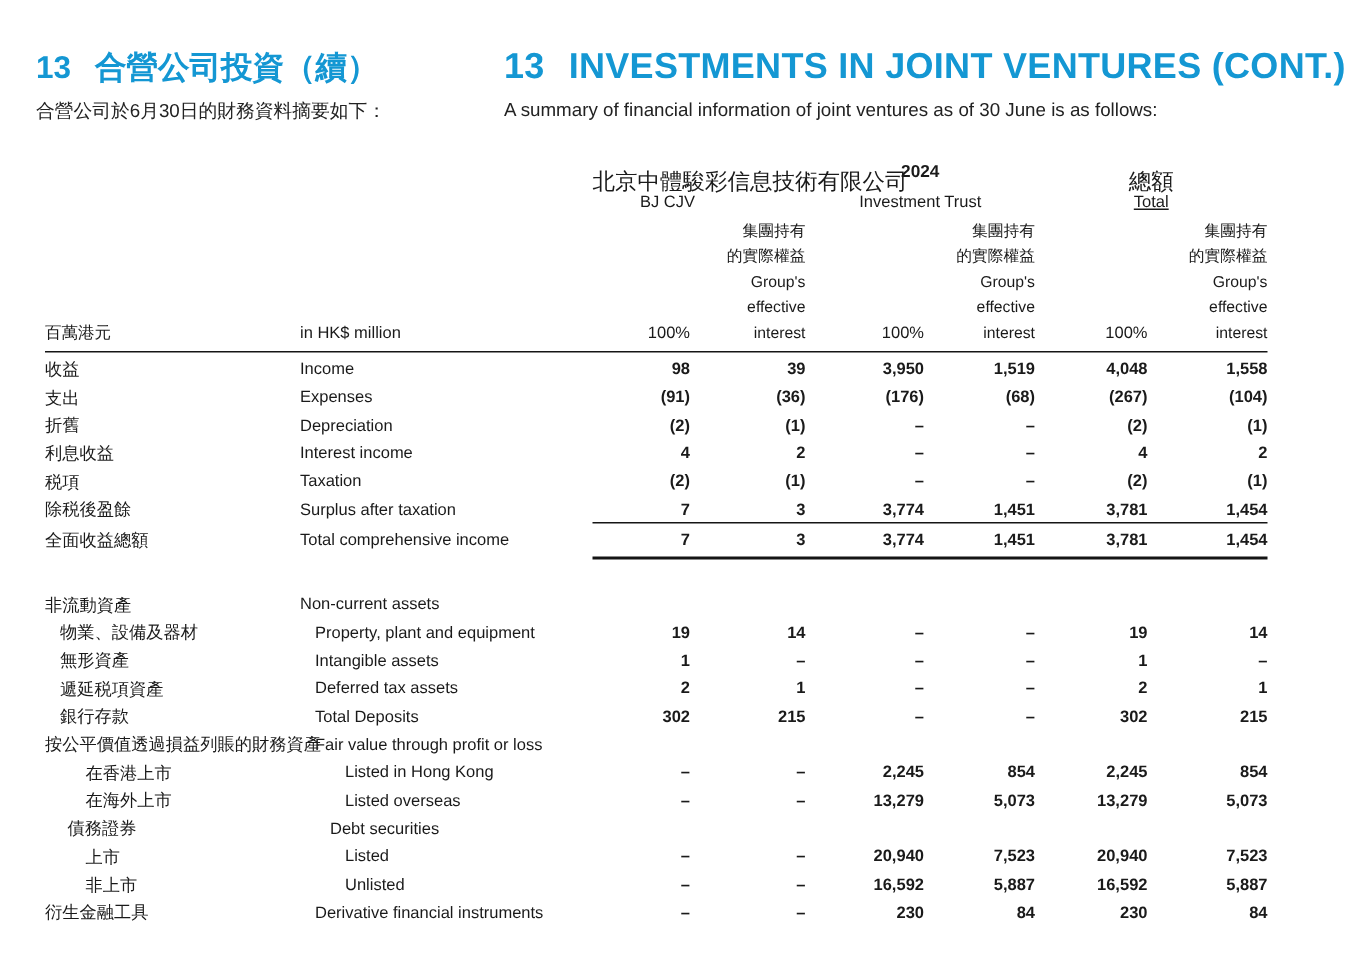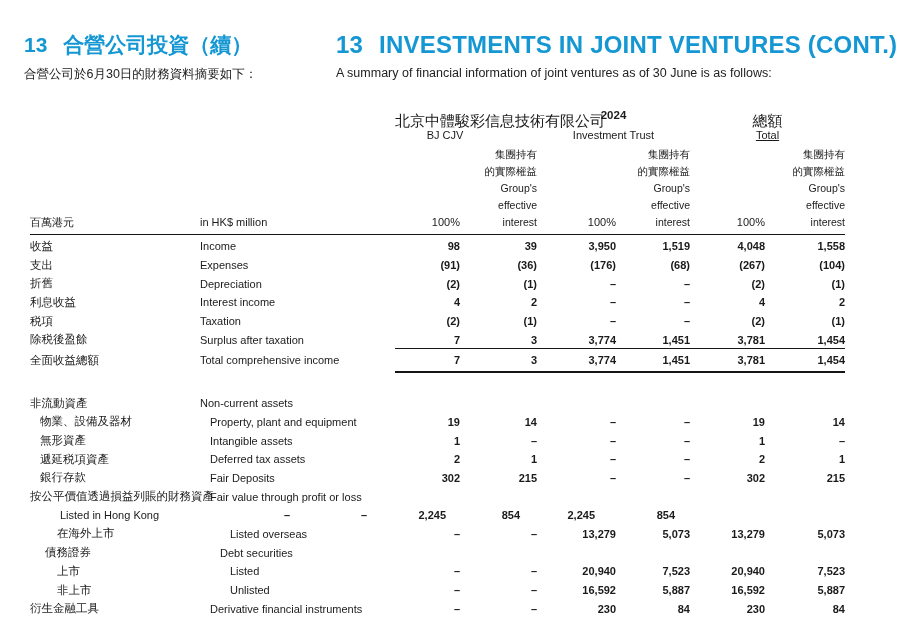--- a/index.html
+++ b/index.html
@@ -197,39 +197,40 @@
         <div class="le" style="padding-left: 10px;">Deferred tax assets</div>
         <div class="v" style="width: 65px;">2</div>
         <div class="v" style="width: 77px;">1</div>
         <div class="v" style="width: 79px;">–</div>
         <div class="v" style="width: 74px;">–</div>
         <div class="v" style="width: 75px;">2</div>
         <div class="v" style="width: 80px;">1</div>
       </div>
       <div class="row">
         <div class="lz" style="padding-left: 10px;">銀行存款</div>
-        <div class="le" style="padding-left: 10px;">Fair Deposits</div>
+        <div class="le" style="padding-left: 10px;">Total Deposits</div>
         <div class="v" style="width: 65px;">302</div>
         <div class="v" style="width: 77px;">215</div>
         <div class="v" style="width: 79px;">–</div>
         <div class="v" style="width: 74px;">–</div>
         <div class="v" style="width: 75px;">302</div>
         <div class="v" style="width: 80px;">215</div>
       </div>
       <div class="row">
         <div class="lz" style="padding-left: 0px;">按公平價值透過損益列賬的財務資產</div>
         <div class="le" style="padding-left: 10px;">Fair value through profit or loss</div>
         <div class="v" style="width: 65px;"></div>
         <div class="v" style="width: 77px;"></div>
         <div class="v" style="width: 79px;"></div>
         <div class="v" style="width: 74px;"></div>
         <div class="v" style="width: 75px;"></div>
         <div class="v" style="width: 80px;"></div>
       </div>
       <div class="row">
+        <div class="lz" style="padding-left: 27px;">在香港上市</div>
         <div class="le" style="padding-left: 30px;">Listed in Hong Kong</div>
         <div class="v" style="width: 65px;">–</div>
         <div class="v" style="width: 77px;">–</div>
         <div class="v" style="width: 79px;">2,245</div>
         <div class="v" style="width: 74px;">854</div>
         <div class="v" style="width: 75px;">2,245</div>
         <div class="v" style="width: 80px;">854</div>
       </div>
       <div class="row">
         <div class="lz" style="padding-left: 27px;">在海外上市</div>

